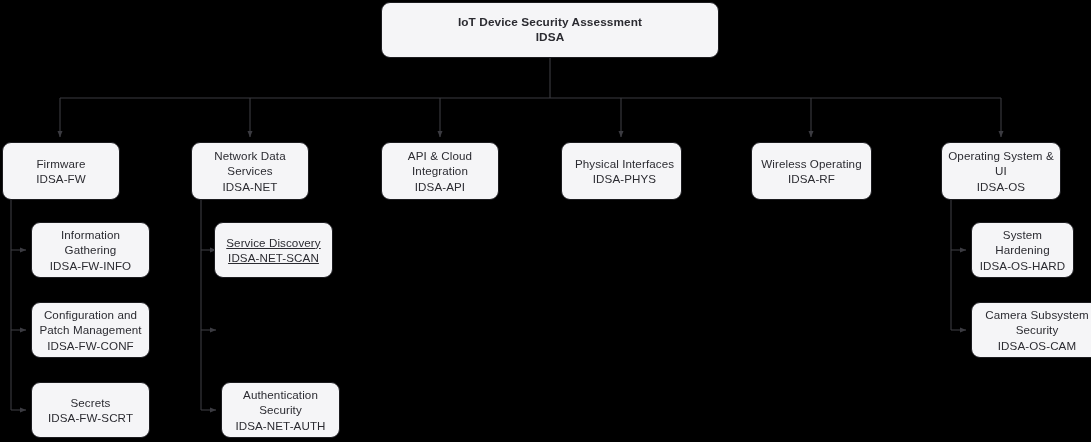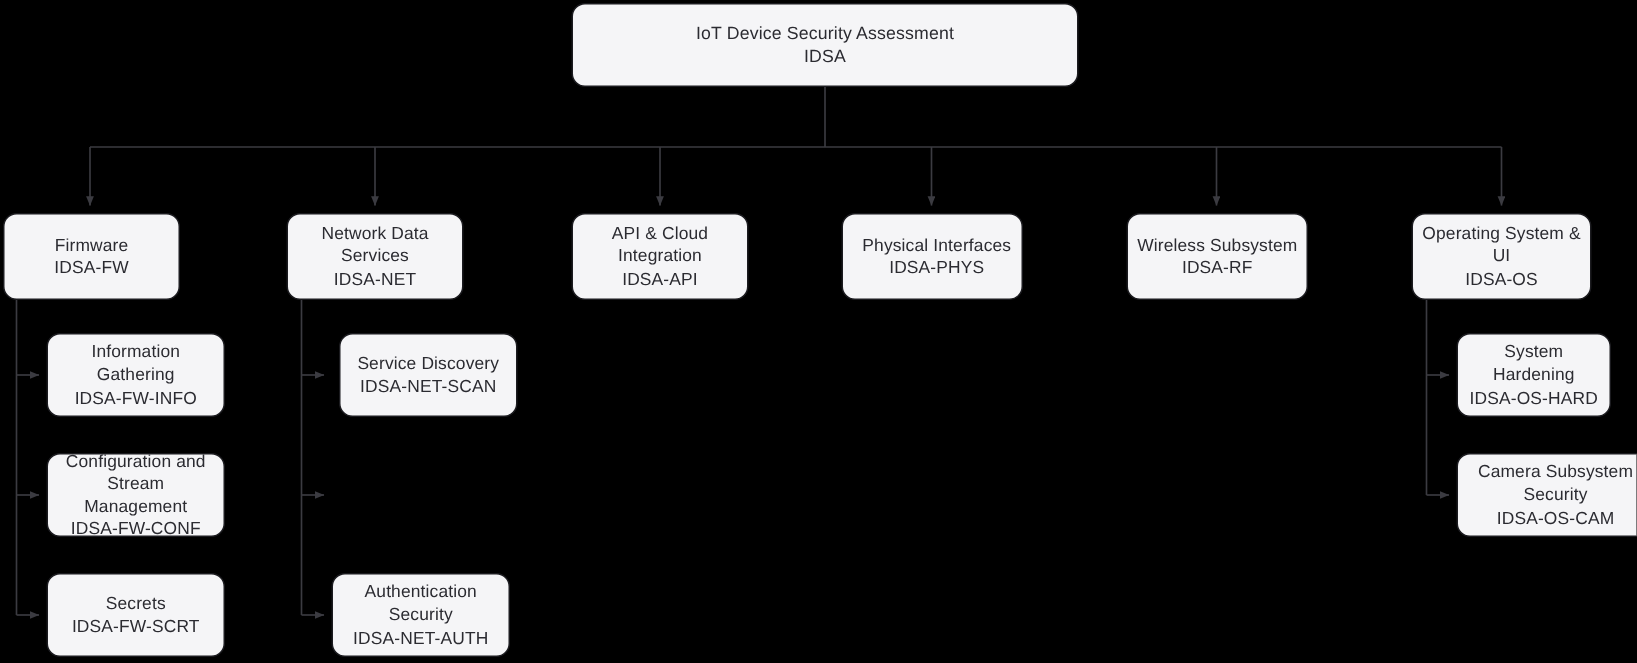--- a/index.html
+++ b/index.html
@@ -41,21 +41,21 @@
     font-size: 11.6px;
     line-height: 15.2px;
     letter-spacing: 0.1px;
     padding: 2px 6px;
     white-space: pre-line;
   }
   .node-label {
     display: block;
     white-space: pre-line;
   }
-  .node.root { font-size: 11.8px; }
+  .node.root { font-size: 11.8px; font-weight: bold; }
 </style>
 </head>
 <body>
 
 <div id="diagram-canvas">
 
   <svg id="edge-layer" viewBox="0 0 1091 442" width="1091" height="442" xmlns="http://www.w3.org/2000/svg">
     <defs>
       <marker id="arrowhead" markerWidth="7" markerHeight="7" refX="6.2" refY="2.6" orient="auto" markerUnits="userSpaceOnUse">
         <path d="M0,0 L6.4,2.6 L0,5.2 z" fill="#3b3b41"></path>
@@ -111,47 +111,47 @@
 Integration
 IDSA-API</span>
   </div>
 
   <div class="node" style="left:561px; top:142px; width:121px; height:58px;padding-left:12px;">
     <span class="node-label">Physical Interfaces
 IDSA-PHYS</span>
   </div>
 
   <div class="node" style="left:751px; top:142px; width:121px; height:58px;">
-    <span class="node-label">Wireless Subsystem
+    <span class="node-label">Wireless Operating
 IDSA-RF</span>
   </div>
 
   <div class="node" style="left:941px; top:142px; width:120px; height:58px;">
     <span class="node-label">Operating System &amp;
 UI
 IDSA-OS</span>
   </div>
 
   <div class="node" style="left:31px; top:222px; width:119px; height:56px;">
     <span class="node-label">Information Gathering
 IDSA-FW-INFO</span>
   </div>
 
   <div class="node" style="left:31px; top:302px; width:119px; height:56px;">
     <span class="node-label">Configuration and
-Stream Management
+Patch Management
 IDSA-FW-CONF</span>
   </div>
 
   <div class="node" style="left:31px; top:382px; width:119px; height:56px;">
     <span class="node-label">Secrets
 IDSA-FW-SCRT</span>
   </div>
 
-  <div class="node" style="left:226px; top:222px; width:119px; height:56px;">
+  <div class="node" style="left:214px; top:222px; width:119px; height:56px;text-decoration:underline;">
     <span class="node-label">Service Discovery
 IDSA-NET-SCAN</span>
   </div>
 
 
   <div class="node" style="left:221px; top:382px; width:119px; height:56px;align-items:center;">
     <span class="node-label">Authentication
 Security
 IDSA-NET-AUTH</span>
   </div>

